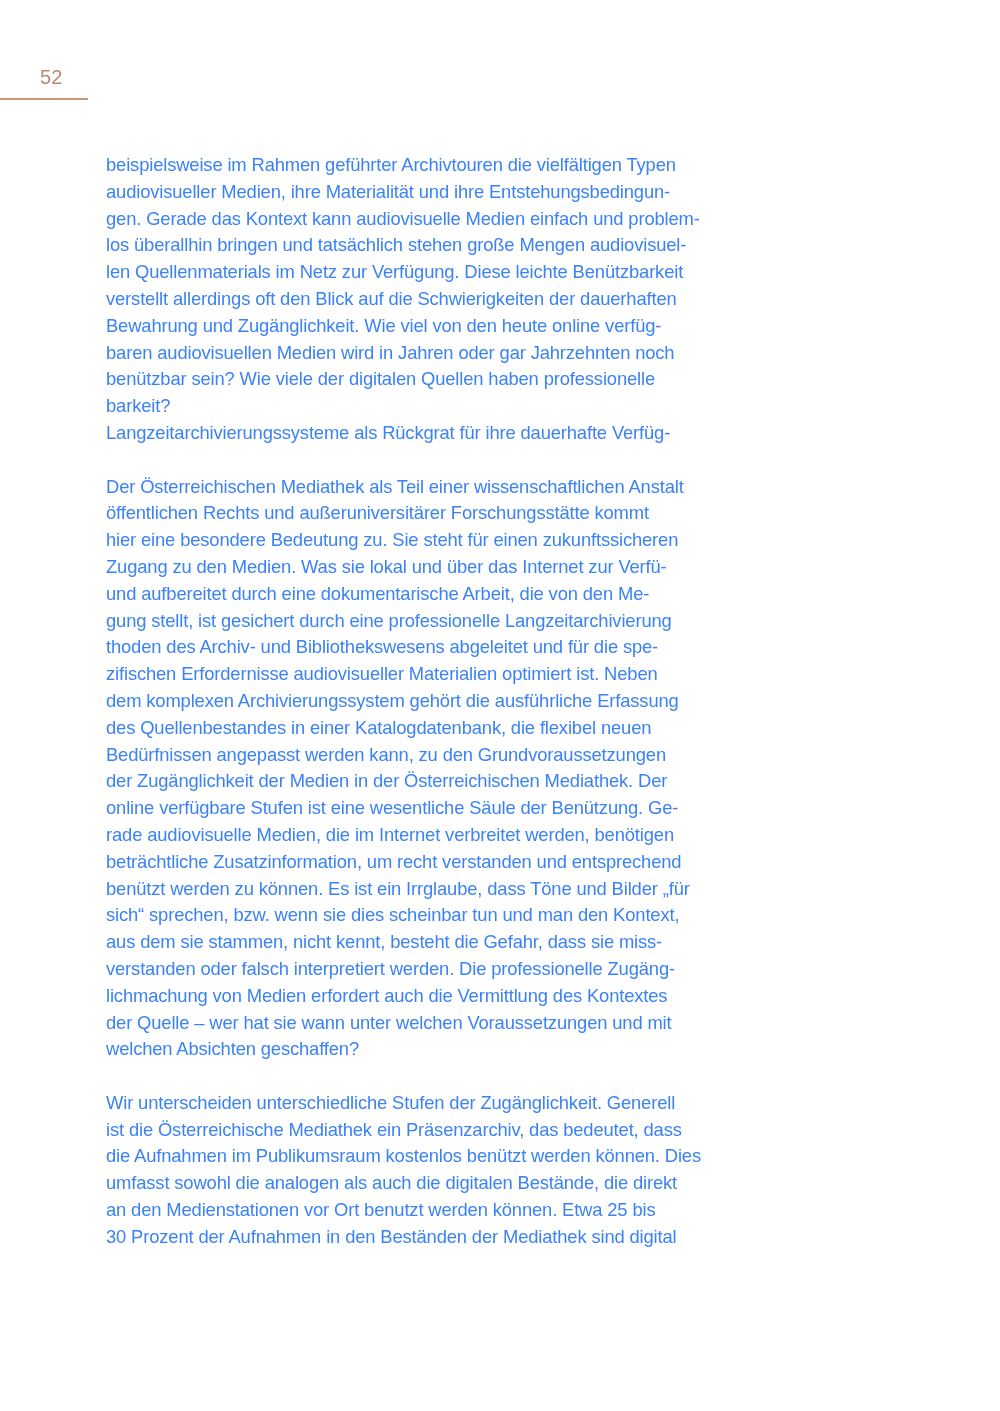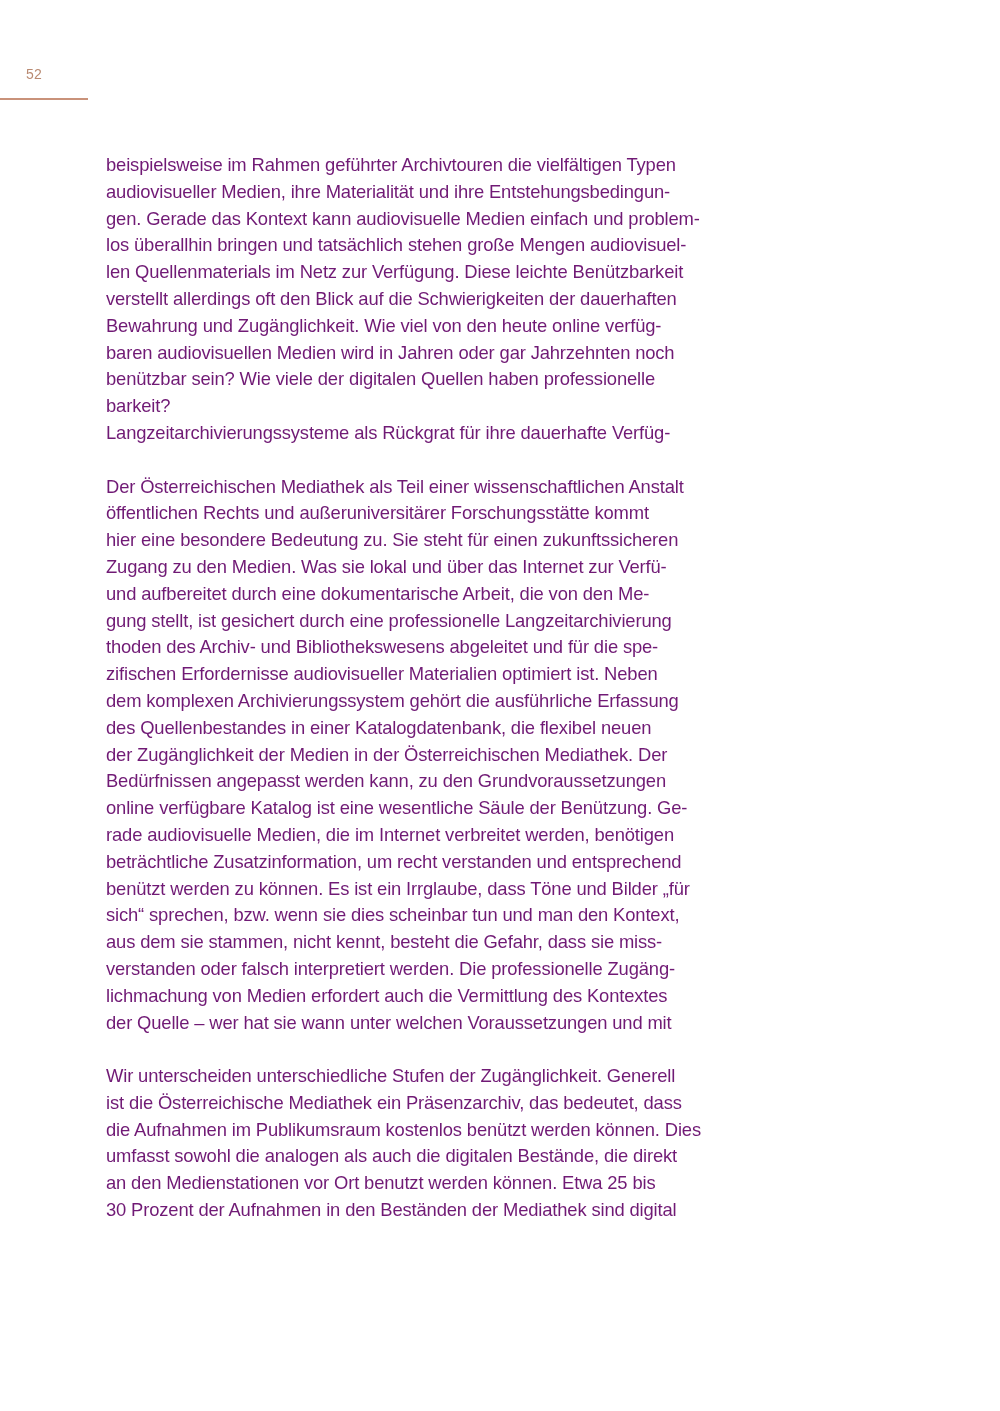--- a/index.html
+++ b/index.html
@@ -9,40 +9,40 @@
     }
     body {
       width: 1000px;
       height: 1411px;
       position: relative;
       overflow: hidden;
       font-family: "Liberation Sans", "DejaVu Sans", sans-serif;
     }
     .page-number {
       position: absolute;
-      left: 26px;
+      left: 40px;
       top: 66px;
-      font-size: 14px;
+      font-size: 20px;
       color: #b98a72;
       letter-spacing: 0.2px;
     }
     .page-rule {
       position: absolute;
       left: 0;
       top: 98px;
       width: 88px;
       height: 2px;
       background: #c9927a;
     }
     .body-text {
       position: absolute;
       left: 106px;
       top: 152px;
       width: 680px;
-      color: #701a75;
+      color: #3b82f6;
       font-size: 18.4px;
       line-height: 26.8px;
       letter-spacing: -0.15px;
     }
     .para {
       margin: 0 0 26.8px 0;
     }
     .line {
       display: block;
       white-space: nowrap;
@@ -74,31 +74,32 @@
     <span class="line">Der Österreichischen Mediathek als Teil einer wissenschaftlichen Anstalt</span>
     <span class="line">öffentlichen Rechts und außeruniversitärer Forschungsstätte kommt</span>
     <span class="line">hier eine besondere Bedeutung zu. Sie steht für einen zukunftssicheren</span>
     <span class="line">Zugang zu den Medien. Was sie lokal und über das Internet zur Verfü-</span>
     <span class="line">und aufbereitet durch eine dokumentarische Arbeit, die von den Me-</span>
     <span class="line">gung stellt, ist gesichert durch eine professionelle Langzeitarchivierung</span>
     <span class="line">thoden des Archiv- und Bibliothekswesens abgeleitet und für die spe-</span>
     <span class="line">zifischen Erfordernisse audiovisueller Materialien optimiert ist. Neben</span>
     <span class="line">dem komplexen Archivierungssystem gehört die ausführliche Erfassung</span>
     <span class="line">des Quellenbestandes in einer Katalogdatenbank, die flexibel neuen</span>
+    <span class="line">Bedürfnissen angepasst werden kann, zu den Grundvoraussetzungen</span>
     <span class="line">der Zugänglichkeit der Medien in der Österreichischen Mediathek. Der</span>
-    <span class="line">Bedürfnissen angepasst werden kann, zu den Grundvoraussetzungen</span>
-    <span class="line">online verfügbare Katalog ist eine wesentliche Säule der Benützung. Ge-</span>
+    <span class="line">online verfügbare Stufen ist eine wesentliche Säule der Benützung. Ge-</span>
     <span class="line">rade audiovisuelle Medien, die im Internet verbreitet werden, benötigen</span>
     <span class="line">beträchtliche Zusatzinformation, um recht verstanden und entsprechend</span>
     <span class="line">benützt werden zu können. Es ist ein Irrglaube, dass Töne und Bilder „für</span>
     <span class="line">sich“ sprechen, bzw. wenn sie dies scheinbar tun und man den Kontext,</span>
     <span class="line">aus dem sie stammen, nicht kennt, besteht die Gefahr, dass sie miss-</span>
     <span class="line">verstanden oder falsch interpretiert werden. Die professionelle Zugäng-</span>
     <span class="line">lichmachung von Medien erfordert auch die Vermittlung des Kontextes</span>
     <span class="line">der Quelle – wer hat sie wann unter welchen Voraussetzungen und mit</span>
+    <span class="line">welchen Absichten geschaffen?</span>
   </p>
   <p class="para">
     <span class="line">Wir unterscheiden unterschiedliche Stufen der Zugänglichkeit. Generell</span>
     <span class="line">ist die Österreichische Mediathek ein Präsenzarchiv, das bedeutet, dass</span>
     <span class="line">die Aufnahmen im Publikumsraum kostenlos benützt werden können. Dies</span>
     <span class="line">umfasst sowohl die analogen als auch die digitalen Bestände, die direkt</span>
     <span class="line">an den Medienstationen vor Ort benutzt werden können. Etwa 25 bis</span>
     <span class="line">30 Prozent der Aufnahmen in den Beständen der Mediathek sind digital</span>
   </p>
 </div>

